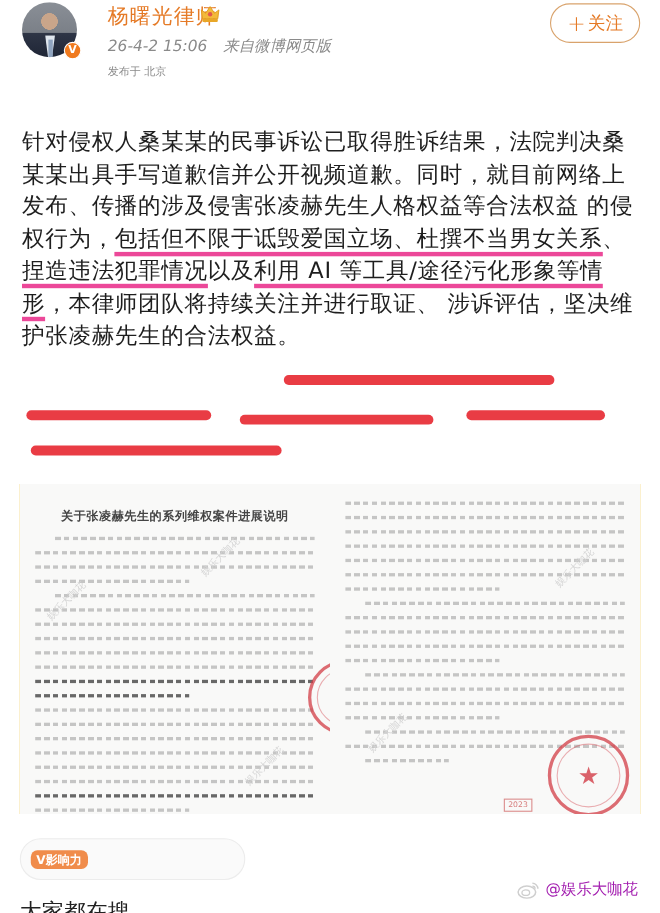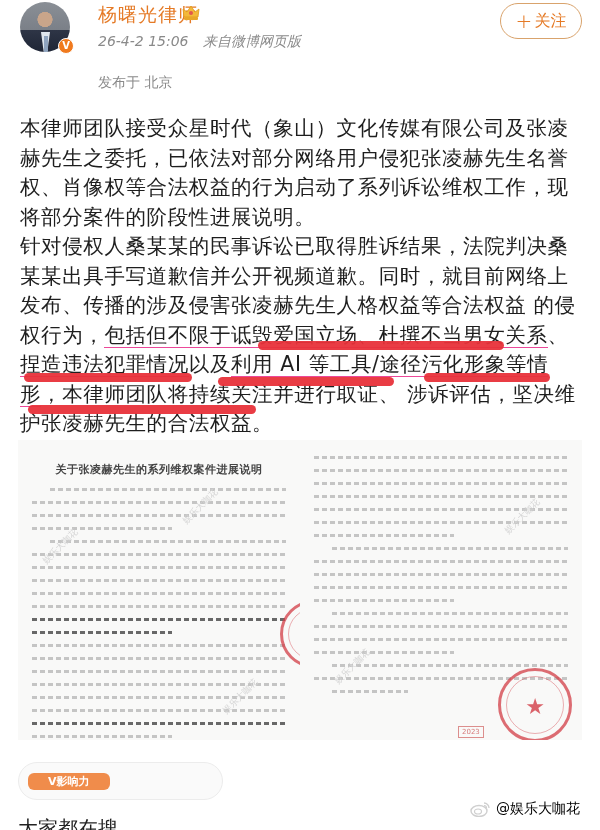--- a/index.html
+++ b/index.html
@@ -15,31 +15,31 @@
   .avatar .shirt { position: absolute; left: 21px; top: 30px; width: 9px; height: 20px; background: #dfe6ee;
                    clip-path: polygon(0 0, 100% 0, 70% 100%, 30% 100%); }
   .avatar .tie { position: absolute; left: 24px; top: 34px; width: 4px; height: 16px; background: #8fa4bf; }
   .vbadge { position: absolute; left: 58px; top: 38px; width: 16px; height: 16px; border-radius: 50%;
             background: #f07a1e; border: 1.5px solid #fff; color: #fff; font-size: 10px; font-weight: bold;
             display: flex; align-items: center; justify-content: center; line-height: 1; }
   .username { position: absolute; left: 98px; top: 2px; font-size: 19px; color: #e57a26; font-weight: 500; letter-spacing: 1px; }
   .crown { position: absolute; left: 182px; top: 5px; width: 18px; height: 16px; }
   .meta { position: absolute; left: 98px; top: 33px; font-size: 14px; color: #8a8a8a; font-style: italic; }
   .meta span + span { margin-left: 10px; }
-  .location { position: absolute; left: 98px; top: 74px; font-size: 14px; color: #8a8a8a; }
+  .location { position: absolute; left: 98px; top: 58px; font-size: 10px; color: #8a8a8a; }
   .follow-btn { position: absolute; left: 500px; top: 3px; width: 82px; height: 36px; border: 1px solid #d9a36c;
                 border-radius: 18px; color: #e57a26; font-size: 16px; display: flex; align-items: center;
                 justify-content: center; background: #fff; cursor: pointer; }
   .follow-btn .plus { font-size: 20px; margin-right: 2px; font-weight: 300; }
 
   
   .post-text { position: absolute; left: 20px; top: 114px; width: 564px; font-size: 20.5px; line-height: 29.5px;
                color: #1e1e1e; letter-spacing: 0.6px; }
   .post-text p { margin: 0; }
-  .hl { text-decoration: none; border-bottom: 1px solid #ec4899; position: relative; }
+  .hl { text-decoration: none; border-bottom: 4px solid #ec4899; position: relative; }
   .marker { position: absolute; height: 9px; background: #e8323a; border-radius: 5px; opacity: 0.95; }
 
   
   .docs { position: absolute; left: 18px; top: 440px; width: 564px; height: 300px; display: flex; background: #eab308; overflow: hidden; }
   .doc { position: relative; width: 282px; height: 300px; background: #f9f9f8; overflow: hidden; }
   .doc .doc-title { position: absolute; top: 22px; left: 0; width: 100%; text-align: center; font-size: 11px;
                     font-weight: bold; color: #444; font-family: "DejaVu Serif", serif; letter-spacing: 0.5px; }
   .doc .lines { position: absolute; left: 14px; right: 14px; }
   .doc .line { height: 3px; margin-bottom: 10px; background: repeating-linear-gradient(90deg, #9a9a9a 0 5px, transparent 5px 8px); opacity: 0.55; }
   .doc .line.bold { background: repeating-linear-gradient(90deg, #444 0 5px, transparent 5px 8px); opacity: 0.8; }
@@ -47,26 +47,26 @@
   .doc .line.indent { margin-left: 18px; }
   .watermark { position: absolute; font-size: 9px; color: #d5d5d5; transform: rotate(-45deg); white-space: nowrap; }
   .seal { position: absolute; border-radius: 50%; border: 3px solid rgba(210,60,70,0.75); }
   .seal .star { position: absolute; left: 50%; top: 52%; transform: translate(-50%,-50%); color: rgba(210,60,70,0.8); font-size: 22px; }
   .seal .ring { position: absolute; inset: 5px; border-radius: 50%; border: 1px solid rgba(210,60,70,0.4); }
   .stamp-box { position: absolute; border: 1px solid rgba(200,70,70,0.6); font-size: 7px; color: rgba(200,70,70,0.7); padding: 1px 3px; }
 
   
   .influence { position: absolute; left: 18px; top: 762px; width: 205px; height: 38px; border: 1px solid #ececec;
                border-radius: 19px; background: #fafafa; display: flex; align-items: center; padding-left: 9px; }
-  .inf-tag { background: #f08c4b; color: #fff; font-size: 11px; font-weight: bold; border-radius: 6px; padding: 3px 20px; margin-right: 7px; line-height: 1; }
+  .inf-tag { background: #f08c4b; color: #fff; font-size: 11px; font-weight: bold; border-radius: 6px; padding: 3px 5px; margin-right: 7px; line-height: 1; }
   .inf-text { font-size: 16px; color: #222; }
 
   
   .everyone { position: absolute; left: 18px; top: 815px; font-size: 20px; color: #222; }
-  .weibo-wm { position: absolute; left: 470px; top: 800px; font-size: 14px; color: #000000; display: flex; align-items: center; }
+  .weibo-wm { position: absolute; left: 470px; top: 800px; font-size: 14px; color: #a21caf; display: flex; align-items: center; }
   .weibo-wm .weibo-logo { width: 20px; height: 16px; margin-right: 6px; }
 </style>
 </head>
 <body>
 
 <div class="header">
   <div class="avatar">
     <div class="shirt"></div>
     <div class="tie"></div>
   </div>
@@ -82,21 +82,20 @@
     <span>来自微博网页版</span>
   </div>
   <div class="location">发布于 北京</div>
   <div class="follow-btn">
     <span class="plus">+</span>
     <span>关注</span>
   </div>
 </div>
 
 <div class="post-text">
-  <p>本律师团队接受众星时代（象山）文化传媒有限公司及张凌赫先生之委托，已依法对部分网络用户侵犯张凌赫先生名誉权、肖像权等合法权益的行为启动了系列诉讼维权工作，现将部分案件的阶段性进展说明。</p>
   <p><span>针对侵权人桑某某的民事诉讼已取得胜诉结果，法院判决桑某某出具手写道歉信并公开视频道歉。同时，就目前网络上发布、传播的涉及侵害张凌赫先生人格权益等合法权益 的侵权行为，</span><span class="hl">包括但不限于诋毁爱国立场、杜撰不当男女关系</span><span>、</span><span class="hl">捏造违法犯罪情况</span><span>以及</span><span class="hl">利用 AI 等工具/途径污化形象等情形</span><span>，本律师团队将持续关注并进行取证、 涉诉评估，坚决维护张凌赫先生的合法权益。</span></p>
 </div>
 
 <div class="marker" style="left:258px; top:341px; width:246px;"></div>
 <div class="marker" style="left:24px; top:373px; width:168px;"></div>
 <div class="marker" style="left:218px; top:377px; width:176px;"></div>
 <div class="marker" style="left:424px; top:373px; width:126px;"></div>
 <div class="marker" style="left:28px; top:405px; width:228px;"></div>
 
 <div class="docs">

